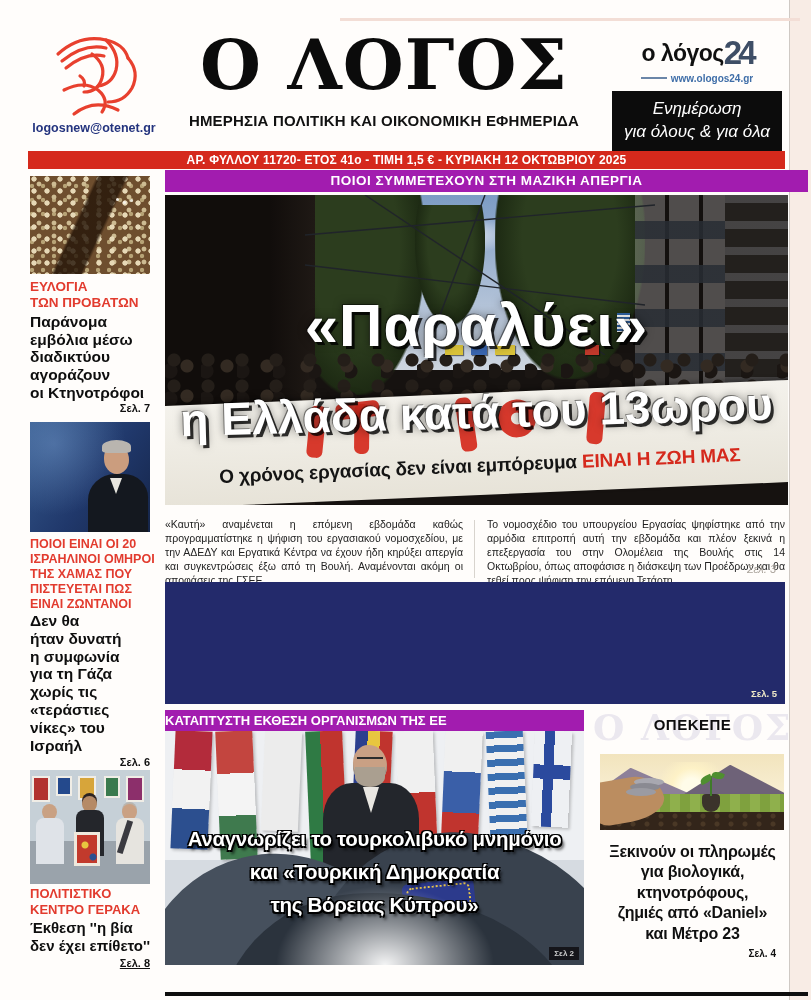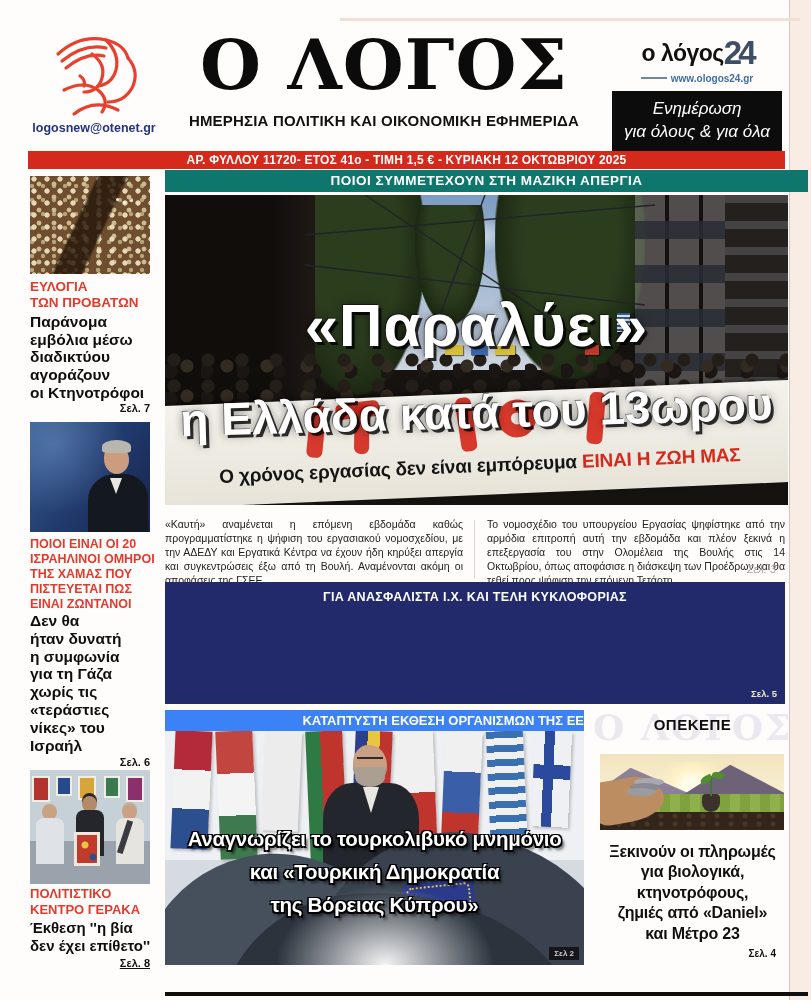--- a/index.html
+++ b/index.html
@@ -59,21 +59,21 @@
   .fig .head { position:absolute; left:6px; top:0; width:15px; height:16px; border-radius:50%; background:#c9a183; }
   .fig .torso { position:absolute; top:14px; width:28px; height:46px; border-radius:8px 8px 0 0; }
   .fig-l { left:6px;  top:34px; } .fig-l .torso { background:#dfe3e8; }
   .fig-c { left:46px; top:26px; } .fig-c .head{ background:#b58a66; box-shadow:0 -3px 0 #2c2422;} .fig-c .torso { background:#24262b; }
   .fig-r { left:86px; top:34px; } .fig-r .head{background:#caa183; box-shadow:0 -2px 0 #b9b5af;} .fig-r .torso { background:#e6e4df; }
   .held-paint { position:absolute; left:44px; top:62px; width:26px; height:34px; background:#c23a2c; border:3px solid #efe9dd;
     background-image:radial-gradient(circle at 8px 10px,#e8c63f 3px,rgba(0,0,0,0) 4px), radial-gradient(circle at 16px 22px,#2c4f8f 3px,rgba(0,0,0,0) 4px); }
   .strap { left:92px; top:50px; width:6px; height:34px; background:#3a3a40; transform:rotate(18deg); }
 
   
-  .lead-kicker { left:165px; top:170px; width:643px; height:22px; background:#0f766e; color:#fff; text-align:center; font-weight:bold; font-size:13.5px; line-height:22px; letter-spacing:.5px; }
+  .lead-kicker { left:165px; top:170px; width:643px; height:22px; background:#a21caf; color:#fff; text-align:center; font-weight:bold; font-size:13.5px; line-height:22px; letter-spacing:.5px; }
   .lead-photo { left:165px; top:195px; width:623px; height:310px; overflow:hidden; background:#161210; }
   .lp-sky { left:150px; top:0; width:280px; height:175px; background:linear-gradient(#7d9cc4,#b9c7da 70%,#cdd5df); }
   .lp-cloud { left:230px; top:20px; width:120px; height:40px; border-radius:50%; background:radial-gradient(ellipse, rgba(255,255,255,.9), rgba(255,255,255,0) 70%); }
   .lp-tree { background:radial-gradient(ellipse at 50% 30%, #2c3d1e 0 45%, #1d2a13 70%, rgba(0,0,0,0) 72%); }
   .t1 { left:120px; top:-10px; width:140px; height:210px; }
   .t2 { left:330px; top:-16px; width:150px; height:200px; }
   .t3 { left:250px; top:10px; width:70px; height:120px; }
   .lp-bldg-l { left:0; top:0; width:150px; height:100%; background:linear-gradient(90deg,#110d0b 70%, #1f1915); }
   .lp-bldg-r { left:470px; top:0; width:153px; height:215px;
     background:linear-gradient(#d4d7da 0 8%, #c7cbcf 8% 100%);
@@ -113,21 +113,21 @@
   .intro-div { position:absolute; left:309px; top:2px; width:1px; height:58px; background:#d8d4ce; }
   .intro-page { position:absolute; left:540px; top:44px; width:71px; text-align:right; font-size:11px; font-style:italic; color:#a9a29a; }
 
   
   .ticket { left:165px; top:582px; width:620px; height:122px; background:#232a6b; }
   .ticket-kicker { position:absolute; left:0; top:8px; width:100%; text-align:center; color:#fff; font-weight:bold; font-size:12.5px; letter-spacing:.3px; }
   .ticket-head { position:absolute; left:0; top:24px; width:100%; text-align:center; color:#fff; font-weight:bold; font-size:35px; line-height:1.12; letter-spacing:-.5px; }
   .ticket-page { position:absolute; right:8px; bottom:5px; color:#efe9c8; font-size:9.5px; font-weight:bold; }
 
   
-  .eu-bar { left:165px; top:710px; width:419px; height:37px; background:#3b82f6; color:#fff; text-align:right; font-weight:bold; font-size:13px; line-height:21px; }
+  .eu-bar { left:165px; top:710px; width:419px; height:37px; background:#a21caf; color:#fff; text-align:left; font-weight:bold; font-size:13px; line-height:21px; }
   .eu-photo { left:165px; top:731px; width:419px; height:234px; overflow:hidden; background:linear-gradient(#eef0f3 0 55%, #d6dbe1 55% 100%);padding-left:43px; }
   .flags-row { position:absolute; left:0; top:0; width:100%; height:140px; display:flex; gap:8px; padding:0 8px; align-items:flex-start; filter:blur(.6px); }
   .flag { width:37px; flex:0 0 auto; box-shadow:2px 2px 3px rgba(0,0,0,.2); }
   .flag:nth-child(odd){ transform:rotate(2.5deg); } .flag:nth-child(even){ transform:rotate(-2.5deg); }
   .fl1 { height:118px; background:linear-gradient(180deg,#b32b3b 0 33%,#f2f2f2 33% 66%,#2c4f8f 66%); }
   .fl2 { height:128px; background:linear-gradient(180deg,#c3453f 0 33%,#f4f4f4 33% 66%,#3f7a4e 66%); }
   .fl3 { height:100px; background:#ececec; }
   .fl4 { height:132px; background:linear-gradient(90deg,#2f7a44 0 40%,#c0342e 40%); }
   .fl5 { height:126px; background:linear-gradient(90deg,#2b3f8f 0 33%,#e8c63f 33% 66%,#c0342e 66%); }
   .fl6 { height:112px; background:linear-gradient(180deg,#f0f0f0 0 55%,#c0342e 55%); }
@@ -314,21 +314,20 @@
   </div>
 
   <div class="abs intro">
     <div class="intro-col ic-l">«Καυτή» αναμένεται η επόμενη εβδομάδα καθώς προγραμματίστηκε η ψήφιση του εργασιακού νομοσχεδίου, με την ΑΔΕΔΥ και Εργατικά Κέντρα να έχουν ήδη κηρύξει απεργία και συγκεντρώσεις έξω από τη Βουλή. Αναμένονται ακόμη οι αποφάσεις της ΓΣΕΕ.</div>
     <div class="intro-div"></div>
     <div class="intro-col ic-r">Το νομοσχέδιο του υπουργείου Εργασίας ψηφίστηκε από την αρμόδια επιτροπή αυτή την εβδομάδα και πλέον ξεκινά η επεξεργασία του στην Ολομέλεια της Βουλής στις 14 Οκτωβρίου, όπως αποφάσισε η διάσκεψη των Προέδρων και θα τεθεί προς ψήφιση την επόμενη Τετάρτη.</div>
     <div class="intro-page">Σελ. 3</div>
   </div>
 
   <div class="abs ticket">
-    <div class="ticket-kicker">ΓΙΑ ΑΝΑΣΦΑΛΙΣΤΑ Ι.Χ. ΚΑΙ ΤΕΛΗ ΚΥΚΛΟΦΟΡΙΑΣ</div>
     <div class="ticket-page">Σελ. 5</div>
   </div>
 
   <div class="abs eu-bar">ΚΑΤΑΠΤΥΣΤΗ ΕΚΘΕΣΗ ΟΡΓΑΝΙΣΜΩΝ ΤΗΣ ΕΕ</div>
   <div class="abs eu-photo">
     <div class="flags-row">
       <div class="flag fl1"></div>
       <div class="flag fl2"></div>
       <div class="flag fl3"></div>
       <div class="flag fl4"></div>

